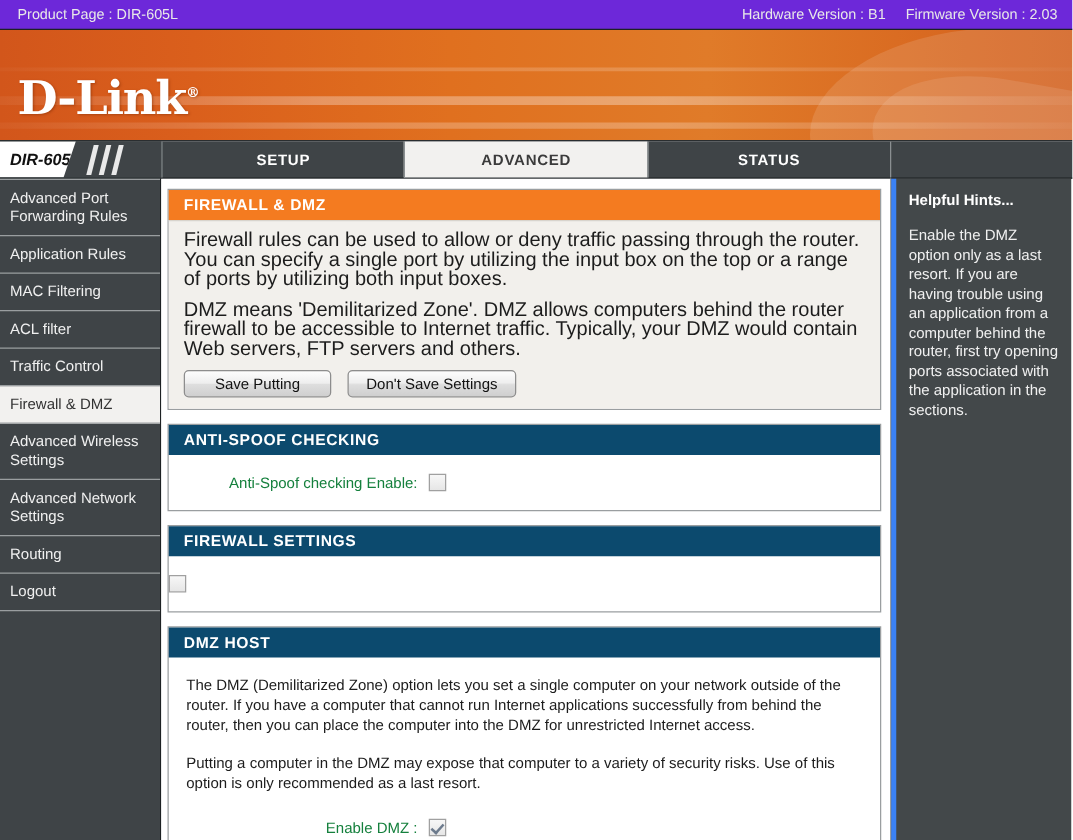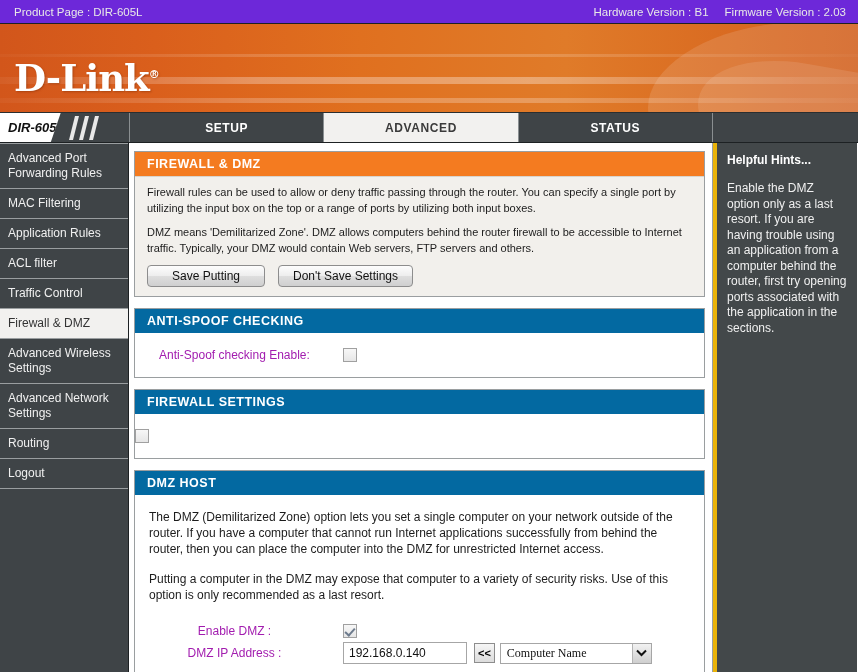--- a/index.html
+++ b/index.html
@@ -149,34 +149,34 @@
 
   .panel-head-orange {
     background: #f47b20;
     color: #ffffff;
     font-weight: bold;
     font-size: 12.5px;
     letter-spacing: .5px;
     padding: 5px 0 5px 12px;
   }
   .panel-head-dark {
-    background: #0369a1;
+    background: #0c4a6e;
     color: #ffffff;
     font-weight: bold;
     font-size: 12.5px;
     letter-spacing: .5px;
     padding: 5px 0 5px 12px;
   }
   .intro-body {
     background: #f2f0ec;
     border-top: 1px solid #d8d4cd;
     padding: 8px 12px 9px 12px;
   }
   .intro-body p {
-    font-size: 11px;
+    font-size: 16px;
     line-height: 15.5px;
     color: #1c1c1c;
     margin-bottom: 9px;
   }
   .btn-row { display: flex; gap: 13px; }
   .btn {
     font-family: "Liberation Sans", sans-serif;
     font-size: 12px;
     color: #111;
     background: linear-gradient(180deg,#fdfdfd 0%,#eeeeee 48%,#dedede 52%,#cfcfcf 100%);
@@ -186,23 +186,23 @@
     cursor: pointer;
     min-width: 118px;
   }
 
   .field-body { padding: 13px 0 13px 0; }
   .field-row {
     display: flex; align-items: center;
     padding: 2px 0;
   }
   .field-label {
-    text-align: center;
-    font-size: 12px;
-    color: #a21caf;
+    text-align: right;
+    font-size: 12px;
+    color: #15803d;
     padding-right: 9px;
   }
   .w-anti { width: 208px; }
   .w-spi  { width: 208px; }
   .w-dmz  { width: 208px; }
 
   .cbox {
     width: 14px; height: 14px;
     border: 1px solid #a0a0a0;
     background: linear-gradient(180deg,#f7f7f7,#e6e6e6);
@@ -259,21 +259,21 @@
     background: linear-gradient(180deg,#f2f2f2,#cfcfcf);
     border-left: 1px solid #b4b4b4;
     display: flex; align-items: center; justify-content: center;
     font-size: 10px;
   }
 
   
   #hints {
     width: 144px;
     background: #43484a;
-    border-left: 4px solid #eab308;
+    border-left: 4px solid #3b82f6;
     padding: 10px 10px 12px 10px;
     color: #ffffff;
   }
   #hints h3 { font-size: 12px; font-weight: bold; margin-bottom: 14px; }
   #hints p { font-size: 12px; line-height: 15.5px; color: #f0f0f0; }
 </style>
 </head>
 <body>
 
 <div id="topbar">
@@ -303,22 +303,22 @@
   <div class="tab">SETUP</div>
   <div class="tab active">ADVANCED</div>
   <div class="tab">STATUS</div>
   <div class="tail"></div>
 </div>
 
 <div id="main">
 
   <div id="sidebar">
     <div class="side-item">Advanced Port Forwarding Rules</div>
+    <div class="side-item">Application Rules</div>
     <div class="side-item">MAC Filtering</div>
-    <div class="side-item">Application Rules</div>
     <div class="side-item">ACL filter</div>
     <div class="side-item">Traffic Control</div>
     <div class="side-item active">Firewall &amp; DMZ</div>
     <div class="side-item">Advanced Wireless Settings</div>
     <div class="side-item">Advanced Network Settings</div>
     <div class="side-item">Routing</div>
     <div class="side-item">Logout</div>
   </div>
 
   <div id="content">

